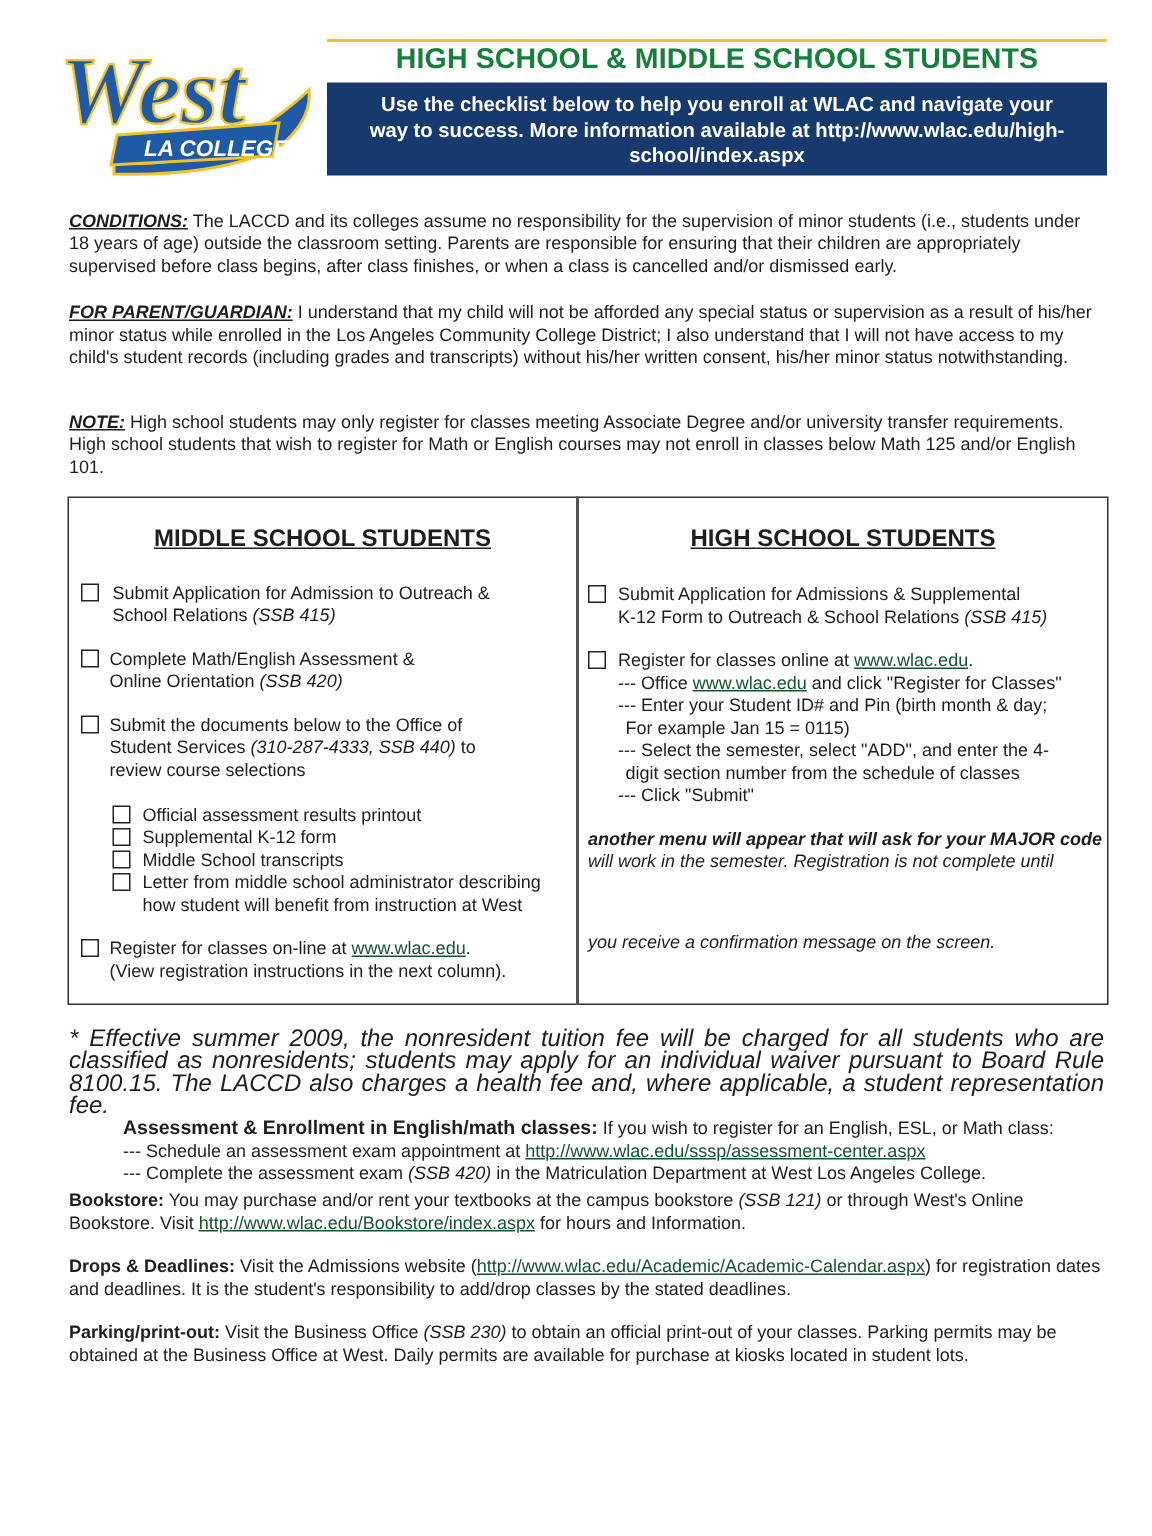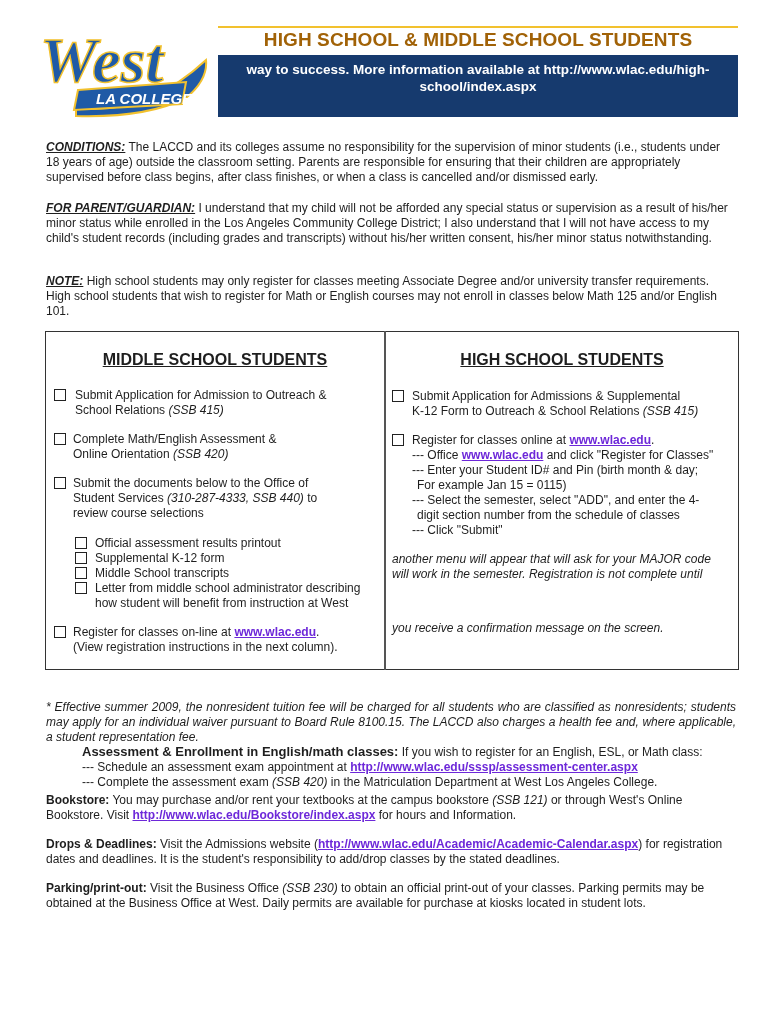--- a/index.html
+++ b/index.html
@@ -1,54 +1,55 @@
 <!DOCTYPE html>
 <html><head>
 <meta charset="utf-8">
 <style>
   * { box-sizing: border-box; margin: 0; padding: 0; }
   html, body { width: 768px; height: 1024px; background: #ffffff; overflow: hidden; }
   body { font-family: "Liberation Sans", sans-serif; color: #1e1e1e; font-size: 12px; line-height: 15px; position: relative; }
 
   .logo { position: absolute; left: 36px; top: 20px; width: 180px; height: 98px; }
   .header-line { position: absolute; left: 218px; top: 26px; width: 520px; height: 2px; background: #f2c12e; }
-  .header-title { position: absolute; left: 218px; top: 29px; width: 520px; text-align: center; font-weight: bold; font-size: 19px; line-height: 22px; color: #a16207; letter-spacing: 0.1px; }
+  .header-title { position: absolute; left: 218px; top: 29px; width: 520px; text-align: center; font-weight: bold; font-size: 19px; line-height: 22px; color: #15803d; letter-spacing: 0.1px; }
   .header-banner { position: absolute; left: 218px; top: 55px; width: 520px; height: 62px; background: #163a6e; color: #ffffff; font-weight: bold; font-size: 13.5px; line-height: 17px; text-align: center; padding: 6px 18px 0 18px; }
 
   .para { position: absolute; left: 46px; width: 690px; font-size: 12px; line-height: 15px; }
   .label-ul { font-weight: bold; font-style: italic; text-decoration: underline; }
   .bold { font-weight: bold; }
   .ital { font-style: italic; }
-  a.link { color: #6d28d9; text-decoration: underline; font-weight: bold; }
+  a.link { color: #14532d; text-decoration: underline; }
 
   .box { position: absolute; left: 45px; top: 331px; width: 694px; height: 339px; border: 1.5px solid #333; }
   .box-divider { position: absolute; left: 384px; top: 331px; width: 1.5px; height: 339px; background: #555; }
   .col-title { font-weight: bold; font-size: 16px; line-height: 19px; text-decoration: underline; text-align: center; }
   .cb { display: inline-block; width: 12px; height: 12px; border: 1px solid #222; background: #fff; vertical-align: top; margin-top: 1px; }
   .item { position: absolute; font-size: 12px; line-height: 15px; }
   .item .cb { position: absolute; left: 0; top: 0; }
   .item .txt { position: absolute; left: 20px; top: 0; white-space: nowrap; }
 
-  .footnote { position: absolute; left: 46px; top: 700px; width: 690px; font-style: italic; font-size: 12px; line-height: 15px; text-align: justify; }
+  .footnote { position: absolute; left: 46px; top: 685px; width: 690px; font-style: italic; font-size: 16px; line-height: 15px; text-align: justify; }
 </style>
 </head>
 <body>
 
 <div class="logo">
   <svg width="180" height="98" viewBox="0 0 180 98">
     <path d="M40 88 Q110 96 170 40 Q172 60 150 78 Q110 98 40 96 Z" fill="#1f5aa6" stroke="#f2c12e" stroke-width="2"></path>
     <path d="M42 70 L150 62 L146 84 L38 90 Z" fill="#1f5aa6" stroke="#f2c12e" stroke-width="2"></path>
     <text x="60" y="84" fill="#ffffff" font-family="Liberation Sans, sans-serif" font-style="italic" font-weight="bold" font-size="15">LA COLLEGE</text>
     <text x="4" y="62" fill="#1f5aa6" stroke="#f2c12e" stroke-width="1.5" font-family="Liberation Serif, serif" font-style="italic" font-weight="bold" font-size="64">West</text>
   </svg>
 </div>
 
 <div class="header-line"></div>
 <div class="header-title">HIGH SCHOOL &amp; MIDDLE SCHOOL STUDENTS</div>
 <div class="header-banner">
+  <div>Use the  checklist below to help you enroll at WLAC and navigate your</div>
   <div>way to success. More information available at http://www.wlac.edu/high-</div>
   <div>school/index.aspx</div>
 </div>
 
 <div class="para" style="top:140px;">
   <span class="label-ul">CONDITIONS:</span><span> The LACCD and its colleges assume no responsibility for the supervision of minor students (i.e., students under 18 years of age) outside the classroom setting.  Parents are responsible for ensuring that their children are appropriately supervised before class begins, after class finishes, or when a class is cancelled and/or dismissed early.</span>
 </div>
 
 <div class="para" style="top:201px;">
   <span class="label-ul">FOR PARENT/GUARDIAN:</span><span>  I understand that my child will not be afforded any special status or supervision as a result of his/her minor status while enrolled in the Los Angeles Community College District; I also understand that I will not have access to my child's student records (including grades and transcripts) without his/her written consent, his/her minor status notwithstanding.</span>
@@ -136,21 +137,21 @@
 <div class="item" style="left:412px; top:448px;">
   <div style="white-space:nowrap;"><span>---  Office </span><a class="link">www.wlac.edu</a><span> and click "Register for Classes"</span></div>
   <div style="white-space:nowrap;"><span>---  </span><span>Enter your Student ID# and Pin (birth month &amp; day;</span></div>
   <div style="white-space:nowrap; padding-left:5px;"><span>For example Jan 15 = 0115)</span></div>
   <div style="white-space:nowrap;"><span>---  </span><span>Select the semester, select "ADD", and enter the 4-</span></div>
   <div style="white-space:nowrap; padding-left:5px;"><span>digit section number from the schedule of classes</span></div>
   <div style="white-space:nowrap;"><span>---  </span><span>Click "Submit"</span></div>
 </div>
 
 <div class="item ital" style="left:392px; top:552px; width:340px;">
-  <div style="white-space:nowrap;">another menu will appear that will ask for your MAJOR code</div>
+  <div style="white-space:nowrap;font-weight:bold;">another menu will appear that will ask for your MAJOR code</div>
   <div style="white-space:nowrap;">will work in the semester. Registration is not complete until</div>
   <div style="white-space:nowrap;margin-top:39px;">you receive a confirmation message on the screen.</div>
 </div>
 
 <div class="footnote">* Effective summer 2009, the nonresident tuition fee will be charged for all students who are classified as nonresidents; students may apply for an individual waiver pursuant to Board Rule 8100.15. The LACCD also charges a health fee and, where applicable, a student representation fee.</div>
 
 <div class="para" style="top:744px;margin-left:36px;">
   <div><span class="bold" style="font-size:13px;">Assessment &amp; Enrollment in English/math classes:</span><span> If you wish to register for an English, ESL, or Math class:</span></div>
   <div><span>---  Schedule an assessment exam appointment at </span><a class="link">http://www.wlac.edu/sssp/assessment-center.aspx</a></div>
   <div><span>---  Complete the assessment exam  </span><span class="ital">(SSB 420)</span><span> in the Matriculation Department at West Los Angeles College.</span></div>

